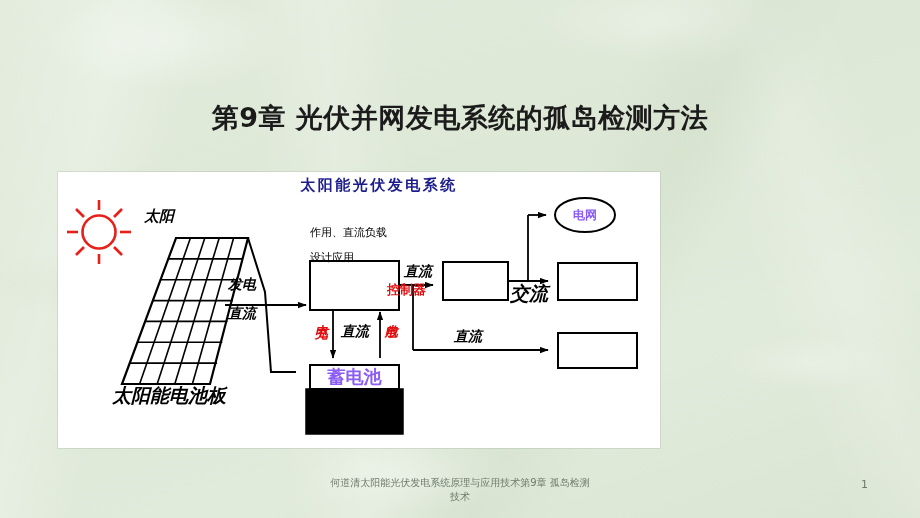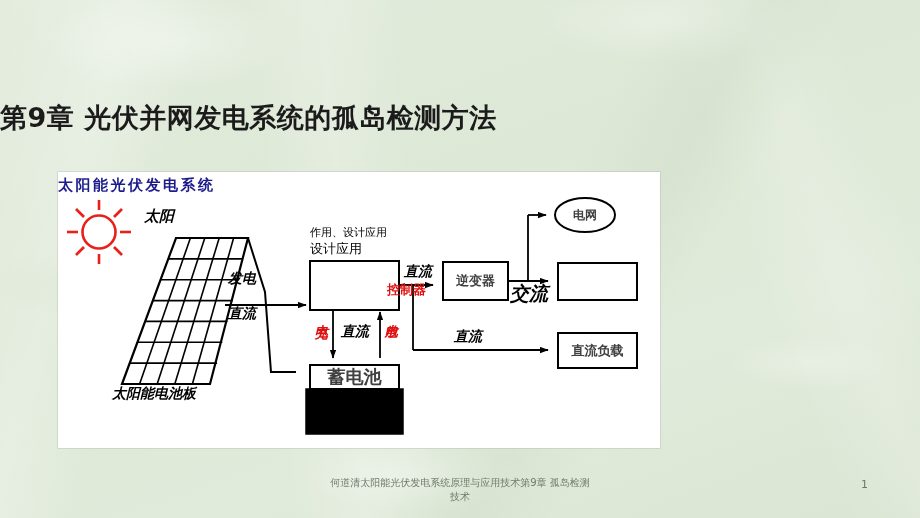--- a/index.html
+++ b/index.html
@@ -37,21 +37,21 @@
       linear-gradient(85deg, rgba(255,255,255,0.00) 30%, rgba(255,255,255,0.18) 38%, rgba(255,255,255,0.00) 46%),
       linear-gradient(120deg, rgba(190,208,182,0.00) 55%, rgba(190,208,182,0.22) 63%, rgba(190,208,182,0.00) 70%),
       linear-gradient(70deg, rgba(255,255,255,0.00) 76%, rgba(255,255,255,0.16) 84%, rgba(255,255,255,0.00) 92%);
   }
 
   #title {
     position: absolute;
     left: 0;
     top: 100px;
     width: 920px;
-    text-align: left;
+    text-align: center;
     font-family: "DejaVu Sans", "Liberation Sans", sans-serif;
     font-size: 27px;
     font-weight: bold;
     color: #1b1b1b;
     letter-spacing: 0.5px;
     white-space: nowrap;
   }
 
   #diagram-panel {
     position: absolute;
@@ -61,26 +61,27 @@
     height: 276px;
     background: #ffffff;
     box-shadow: 0 0 0 0.5px rgba(150,160,145,0.5);
   }
 
   #diagram-title {
     position: absolute;
     left: 0;
     top: 4px;
     width: 602px;
-    text-align: left;
+    text-align: center;
     font-size: 15px;
     font-weight: bold;
     color: #1c1c8c;
     letter-spacing: 2.5px;
     white-space: nowrap;
+    padding-left: 20px;
   }
 
   .svg-layer {
     position: absolute;
     left: 0;
     top: 0;
   }
 
   .cn {
     position: absolute;
@@ -92,21 +93,21 @@
   .cn.b { font-weight: bold; font-style: italic; }
   .cn.red { color: #e01010; font-weight: bold; }
 
   .boxlabel {
     position: absolute;
     display: flex;
     align-items: center;
     justify-content: center;
     font-size: 13px;
     font-weight: bold;
-    color: #404040;
+    color: #8b5cf6;
     white-space: nowrap;
   }
 
   #footer {
     position: absolute;
     left: 0;
     top: 476px;
     width: 920px;
     text-align: center;
     font-size: 10px;
@@ -217,38 +218,36 @@
 
         <line x1="275" y1="138" x2="275" y2="186" marker-end="url(#arw)"></line>
 
         <line x1="322" y1="186" x2="322" y2="140" marker-end="url(#arw)"></line>
       </g>
 
     </svg>
 
     <div class="cn b" style="left:86px; top:37px; font-size:15px;">太阳</div>
 
-    <div class="cn b" style="left:54px; top:214px; font-size:14px;">太阳能电池板</div>
-
-    <div class="cn b" style="left:170px; top:99px; font-size:14px;">发电</div>
+    <div class="cn b" style="left:54px; top:214px; font-size:19px;">太阳能电池板</div>
+
+    <div class="cn b" style="left:170px; top:105px; font-size:14px;">发电</div>
     <div class="cn b" style="left:170px; top:134px; font-size:14px;">直流</div>
 
-    <div class="cn" style="left:252px; top:55px; font-size:11px;">作用、设计应用</div>
-    <div class="cn" style="left:252px; top:70px; font-size:13px;">设计应用</div>
+    <div class="cn" style="left:252px; top:55px; font-size:11px;">作用、直流负载</div>
+    <div class="cn" style="left:252px; top:80px; font-size:11px;">设计应用</div>
 
     <div class="boxlabel" style="left:256px; top:89px; width:89px; height:57px; font-size:13px; color:#e01010;margin-left:48px;">控制器</div>
 
     <div class="cn b" style="left:346px; top:92px; font-size:14px;">直流</div>
 
-    <div class="boxlabel" style="left:385px; top:90px; width:65px; height:38px; font-size:13px;">逆变器</div>
 
     <div class="boxlabel" style="left:497px; top:26px; width:60px; height:34px; font-size:12px;">电网</div>
 
 
-    <div class="boxlabel" style="left:500px; top:161px; width:79px; height:35px; font-size:13px;">直流负载</div>
 
     <div class="cn b" style="left:452px; top:112px; font-size:19px;">交流</div>
 
     <div class="cn b" style="left:396px; top:157px; font-size:14px;">直流</div>
 
     <div class="cn b red vert" style="left:256px; top:143px; font-size:13px;">充电</div>
 
     <div class="cn b" style="left:283px; top:152px; font-size:14px;">直流</div>
 
     <div class="cn b red vert" style="left:326px; top:143px; font-size:13px;">放电</div>

